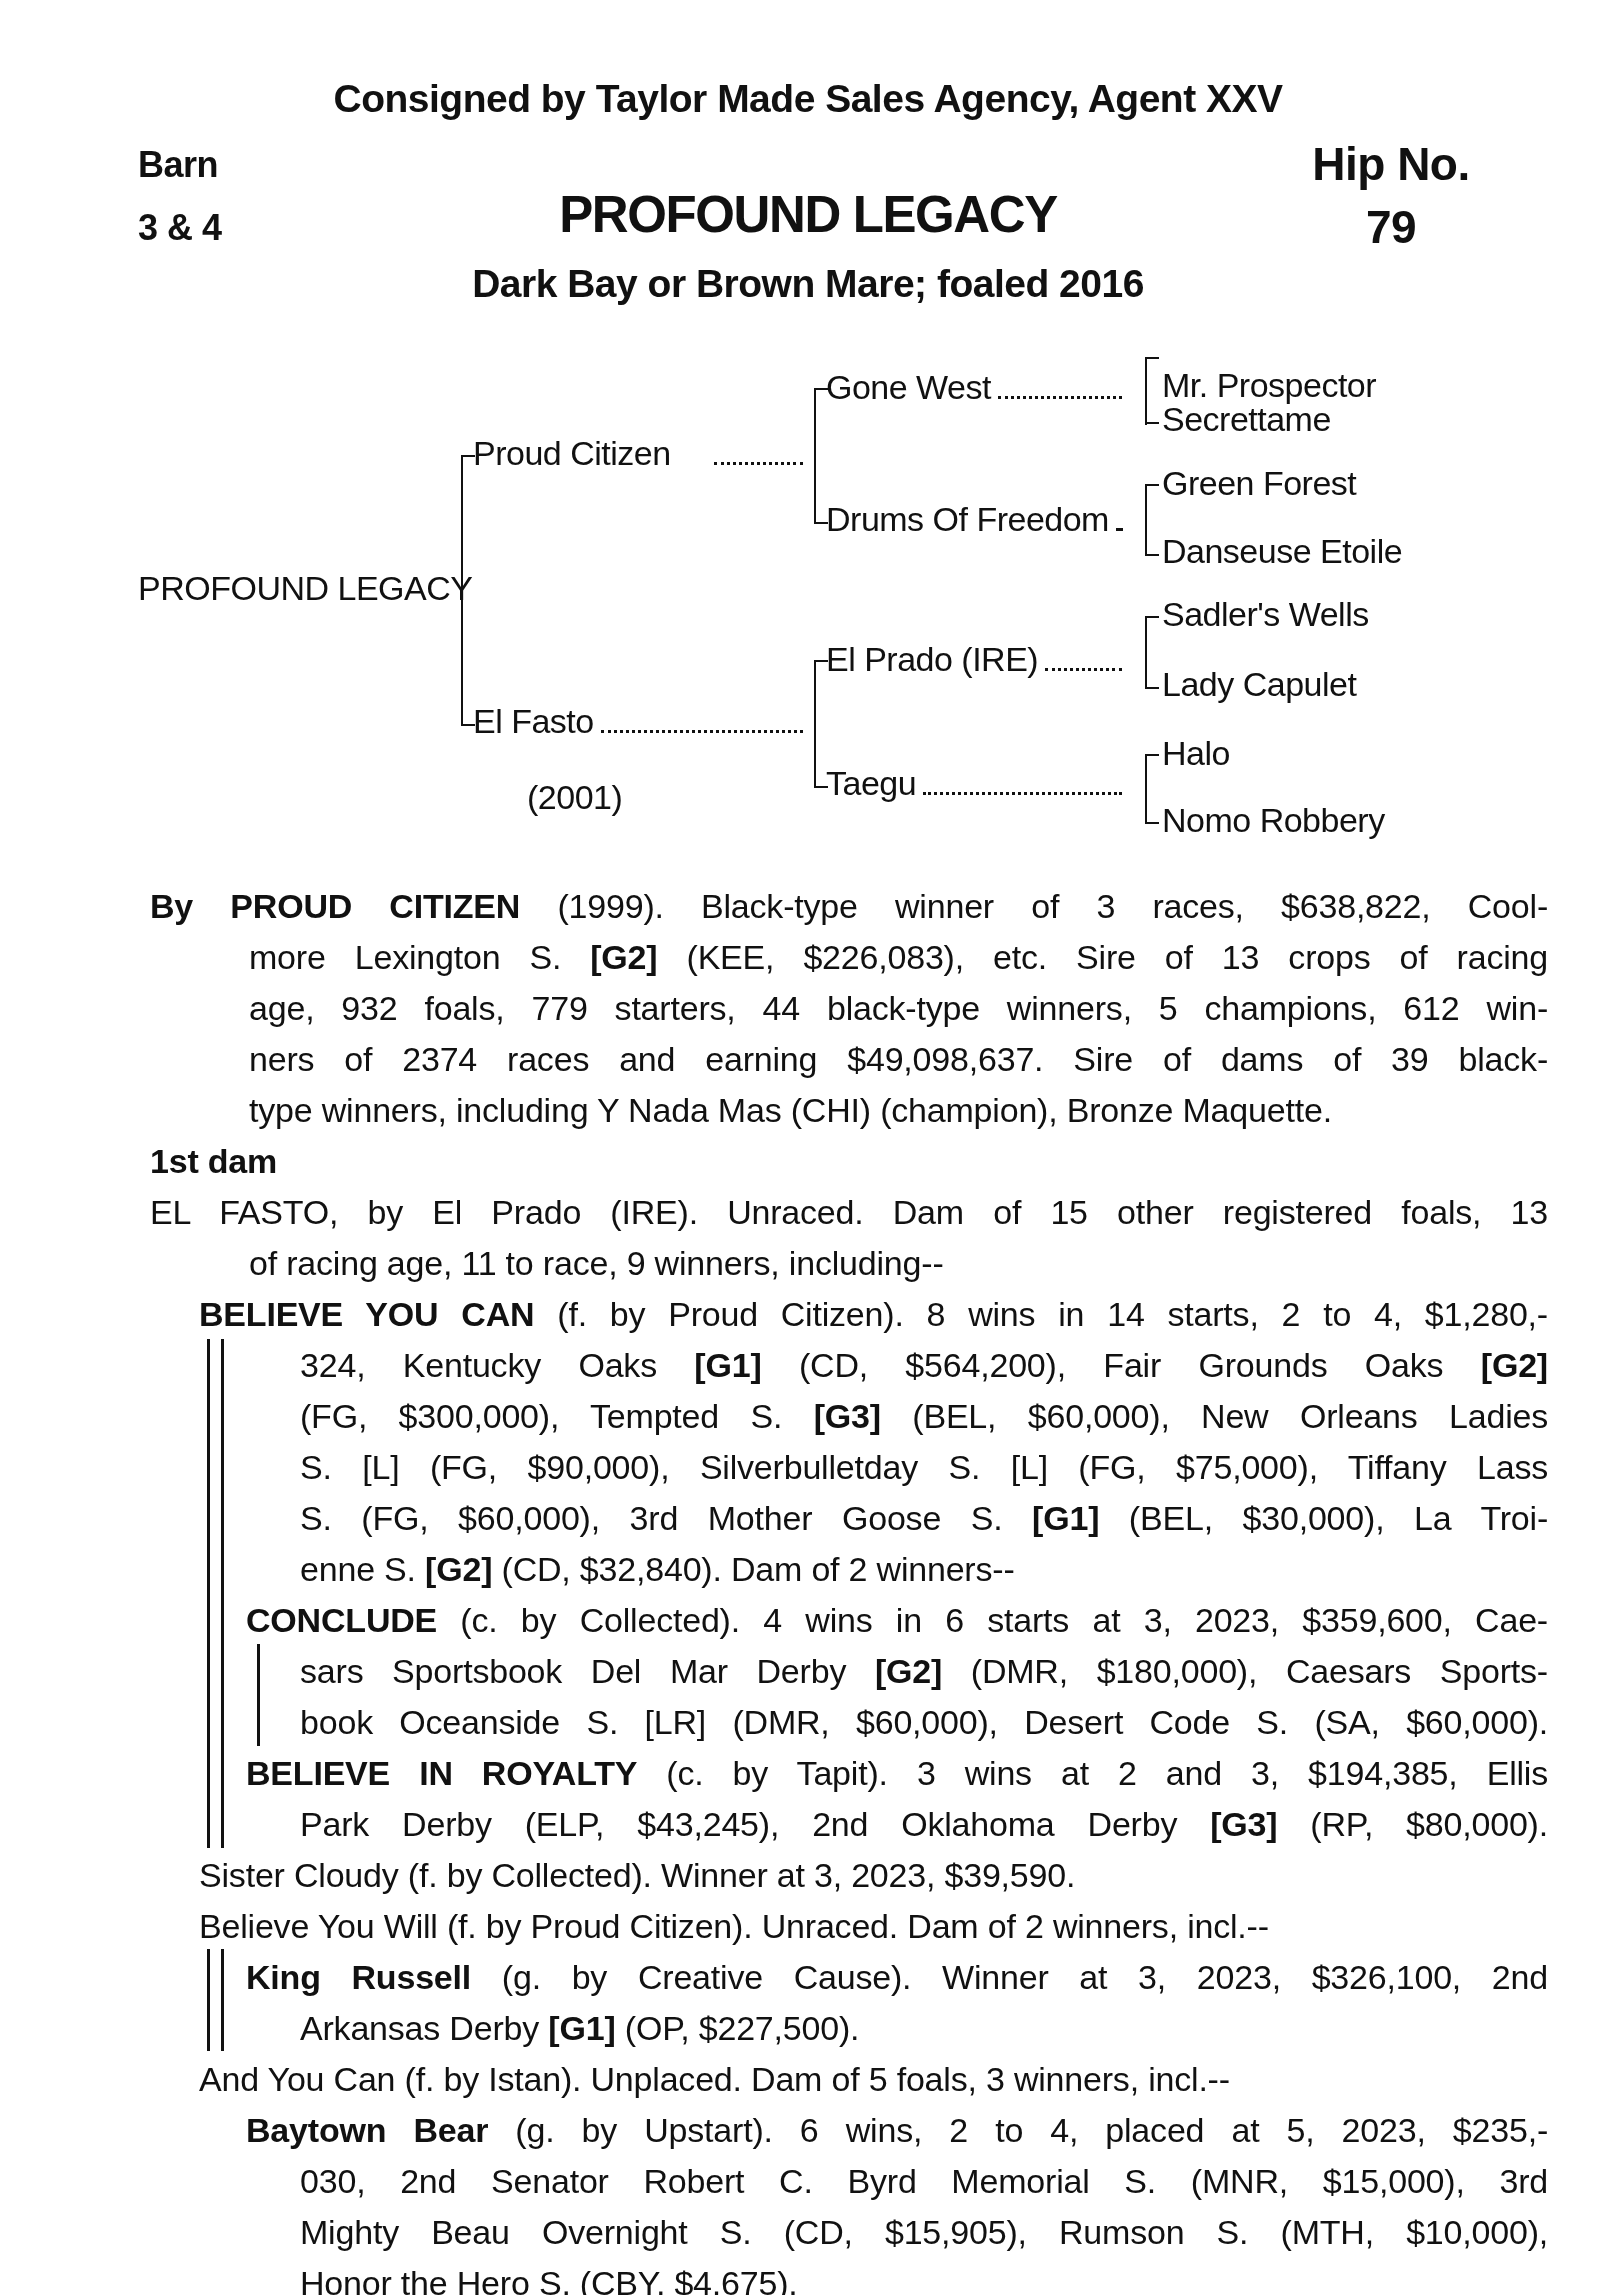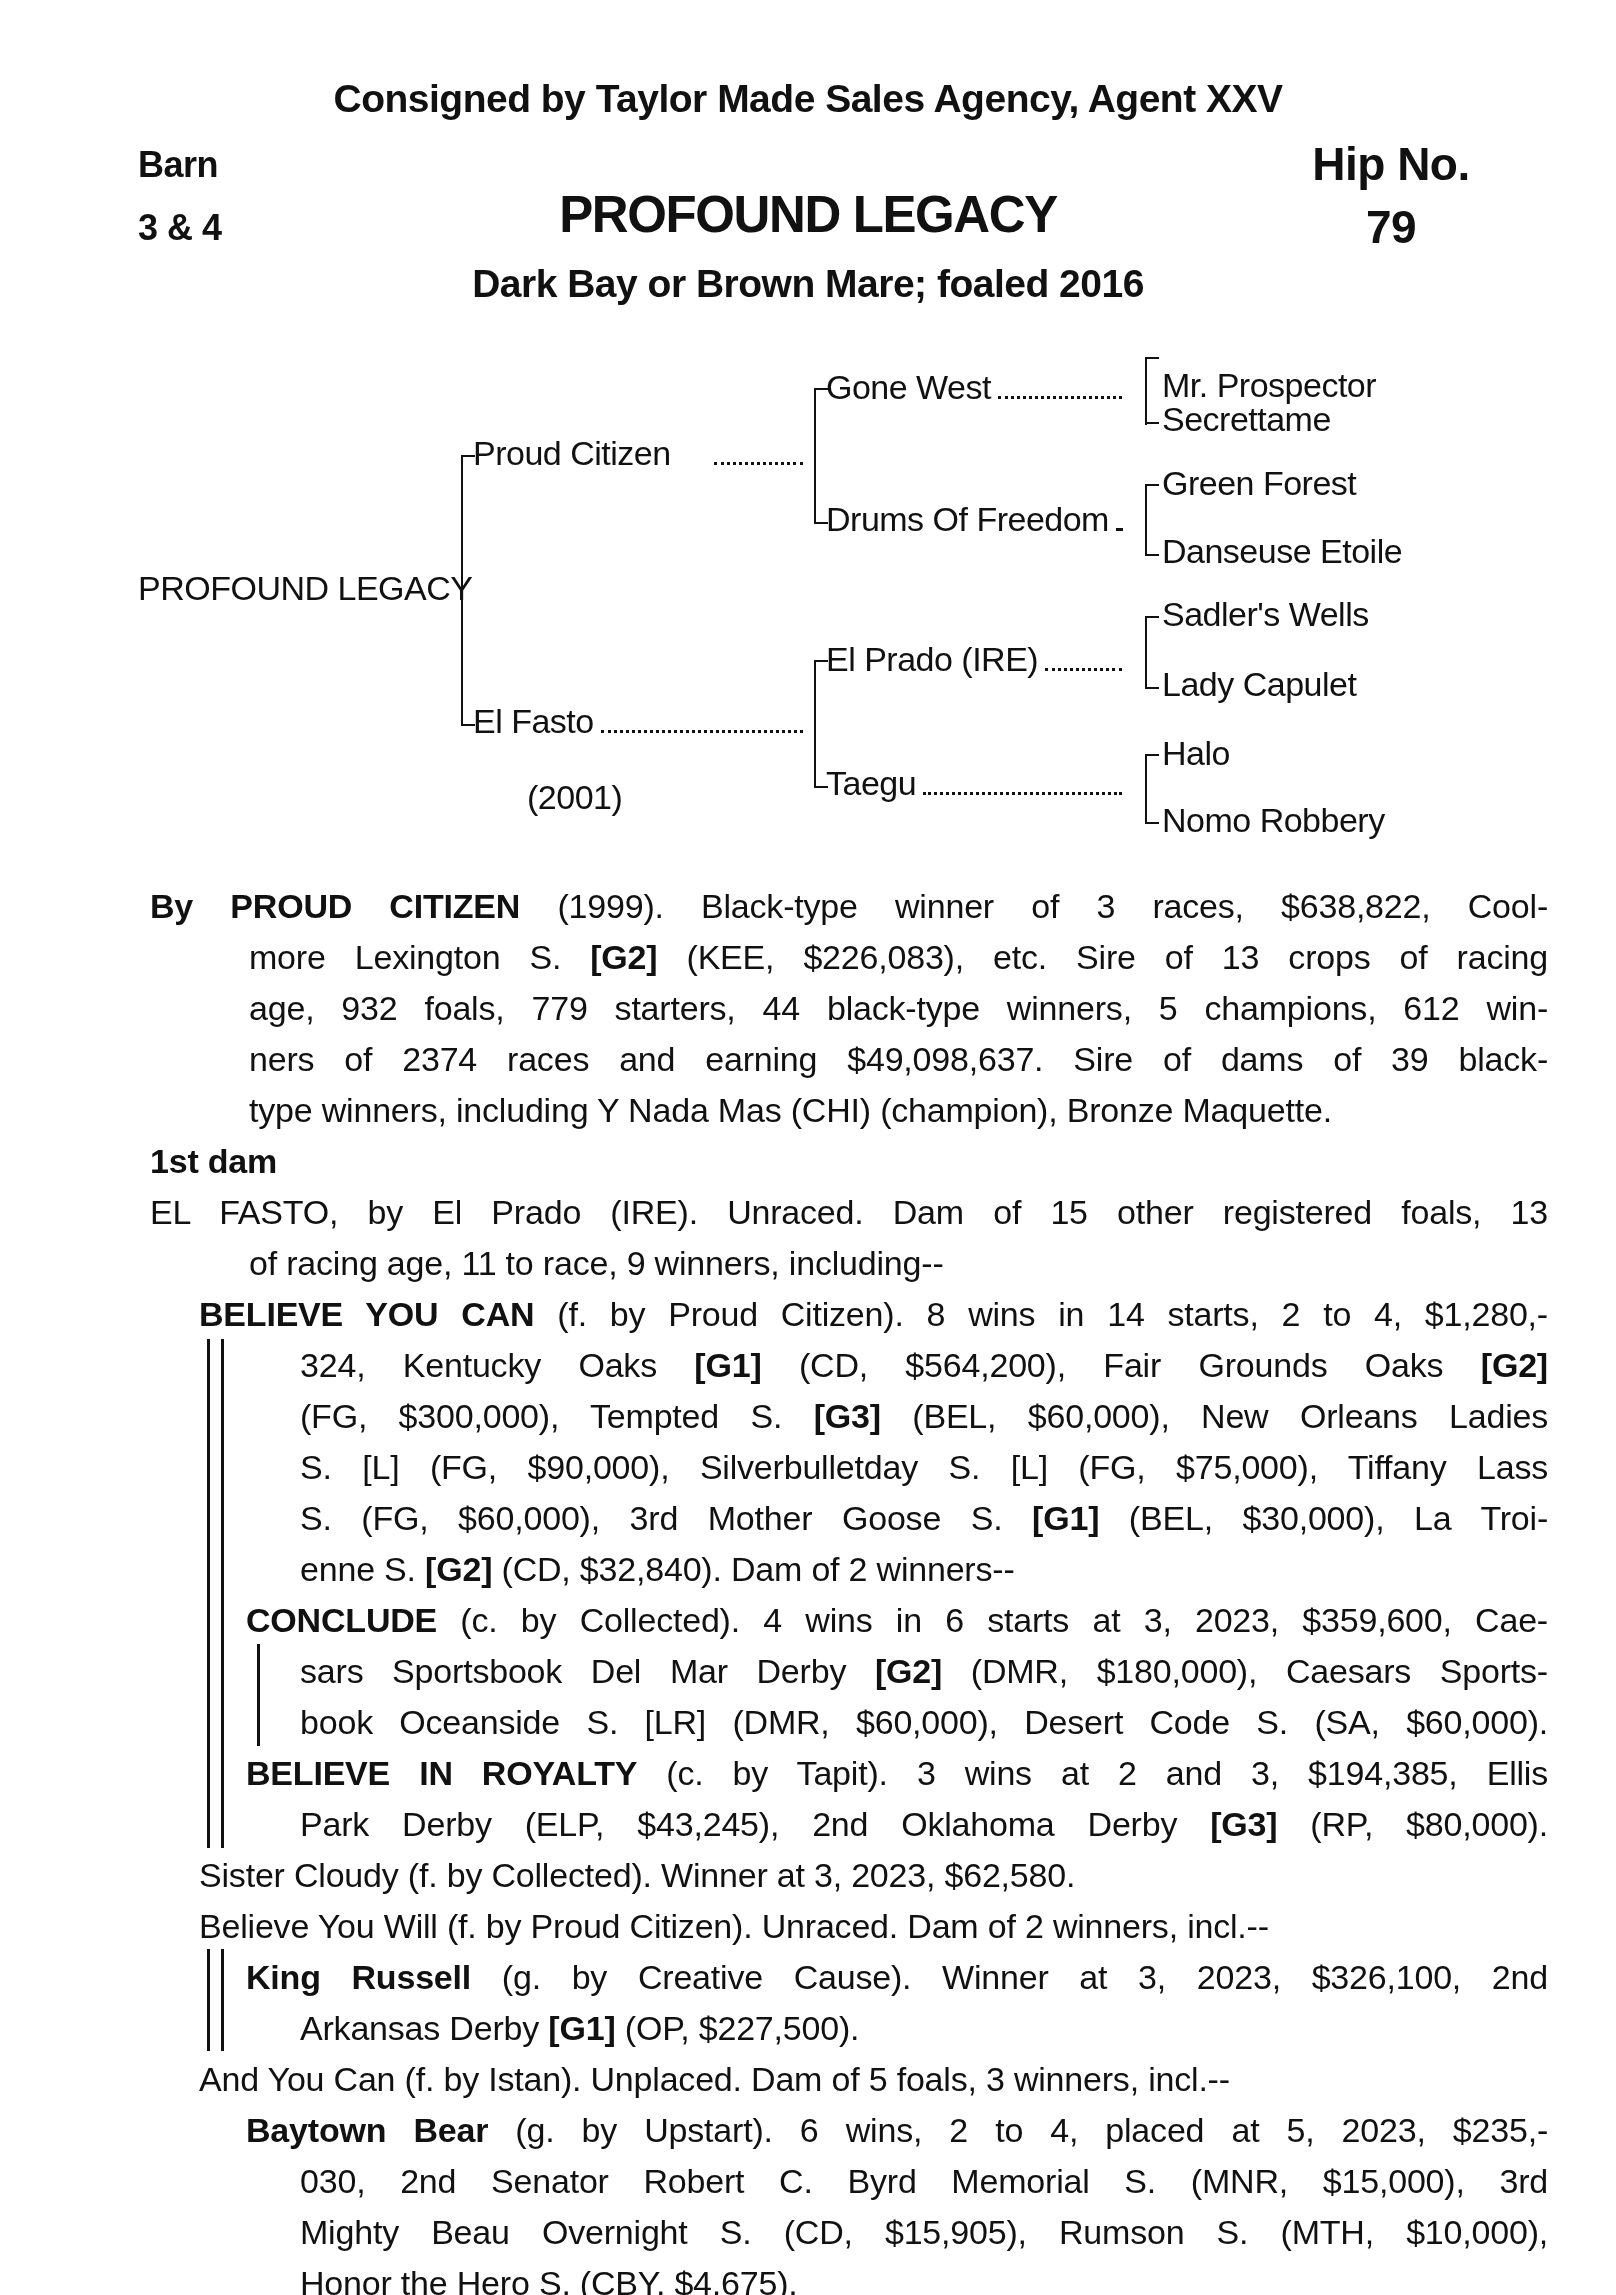--- a/index.html
+++ b/index.html
@@ -132,21 +132,21 @@
       <div class="line iw j"><span>324, Kentucky Oaks </span><b>[G1]</b><span> (CD, $564,200), Fair Grounds Oaks </span><b>[G2]</b></div>
       <div class="line iw j"><span>(FG, $300,000), Tempted S. </span><b>[G3]</b><span> (BEL, $60,000), New Orleans Ladies</span></div>
       <div class="line iw j"><span>S. [L] (FG, $90,000), Silverbulletday S. [L] (FG, $75,000), Tiffany Lass</span></div>
       <div class="line iw j"><span>S. (FG, $60,000), 3rd Mother Goose S. </span><b>[G1]</b><span> (BEL, $30,000), La Troi-</span></div>
       <div class="line iw"><span>enne S. </span><b>[G2]</b><span> (CD, $32,840). Dam of 2 winners--</span></div>
       <div class="line i2 j"><b>CONCLUDE</b><span> (c. by Collected). 4 wins in 6 starts at 3, 2023, $359,600, Cae-</span></div>
       <div class="line iw j"><span>sars Sportsbook Del Mar Derby </span><b>[G2]</b><span> (DMR, $180,000), Caesars Sports-</span></div>
       <div class="line iw j"><span>book Oceanside S. [LR] (DMR, $60,000), Desert Code S. (SA, $60,000).</span></div>
       <div class="line i2 j"><b>BELIEVE IN ROYALTY</b><span> (c. by Tapit). 3 wins at 2 and 3, $194,385, Ellis</span></div>
       <div class="line iw j"><span>Park Derby (ELP, $43,245), 2nd Oklahoma Derby </span><b>[G3]</b><span> (RP, $80,000).</span></div>
-      <div class="line i1"><span>Sister Cloudy (f. by Collected). Winner at 3, 2023, $62,580.</span></div>
+      <div class="line i1"><span>Sister Cloudy (f. by Collected). Winner at 3, 2023, $39,590.</span></div>
       <div class="line i1"><span>Believe You Will (f. by Proud Citizen). Unraced. Dam of 2 winners, incl.--</span></div>
       <div class="line i2 j"><b>King Russell</b><span> (g. by Creative Cause). Winner at 3, 2023, $326,100, 2nd</span></div>
       <div class="line iw"><span>Arkansas Derby </span><b>[G1]</b><span> (OP, $227,500).</span></div>
       <div class="line i1"><span>And You Can (f. by Istan). Unplaced. Dam of 5 foals, 3 winners, incl.--</span></div>
       <div class="line i2 j"><b>Baytown Bear</b><span> (g. by Upstart). 6 wins, 2 to 4, placed at 5, 2023, $235,-</span></div>
       <div class="line iw j"><span>030, 2nd Senator Robert C. Byrd Memorial S. (MNR, $15,000), 3rd</span></div>
       <div class="line iw j"><span>Mighty Beau Overnight S. (CD, $15,905), Rumson S. (MTH, $10,000),</span></div>
       <div class="line iw"><span>Honor the Hero S. (CBY, $4,675).</span></div>
       <div class="mrule" style="left: 57px; top: 458px; height: 509px;"></div>
       <div class="mrule" style="left: 71px; top: 458px; height: 509px;"></div>

